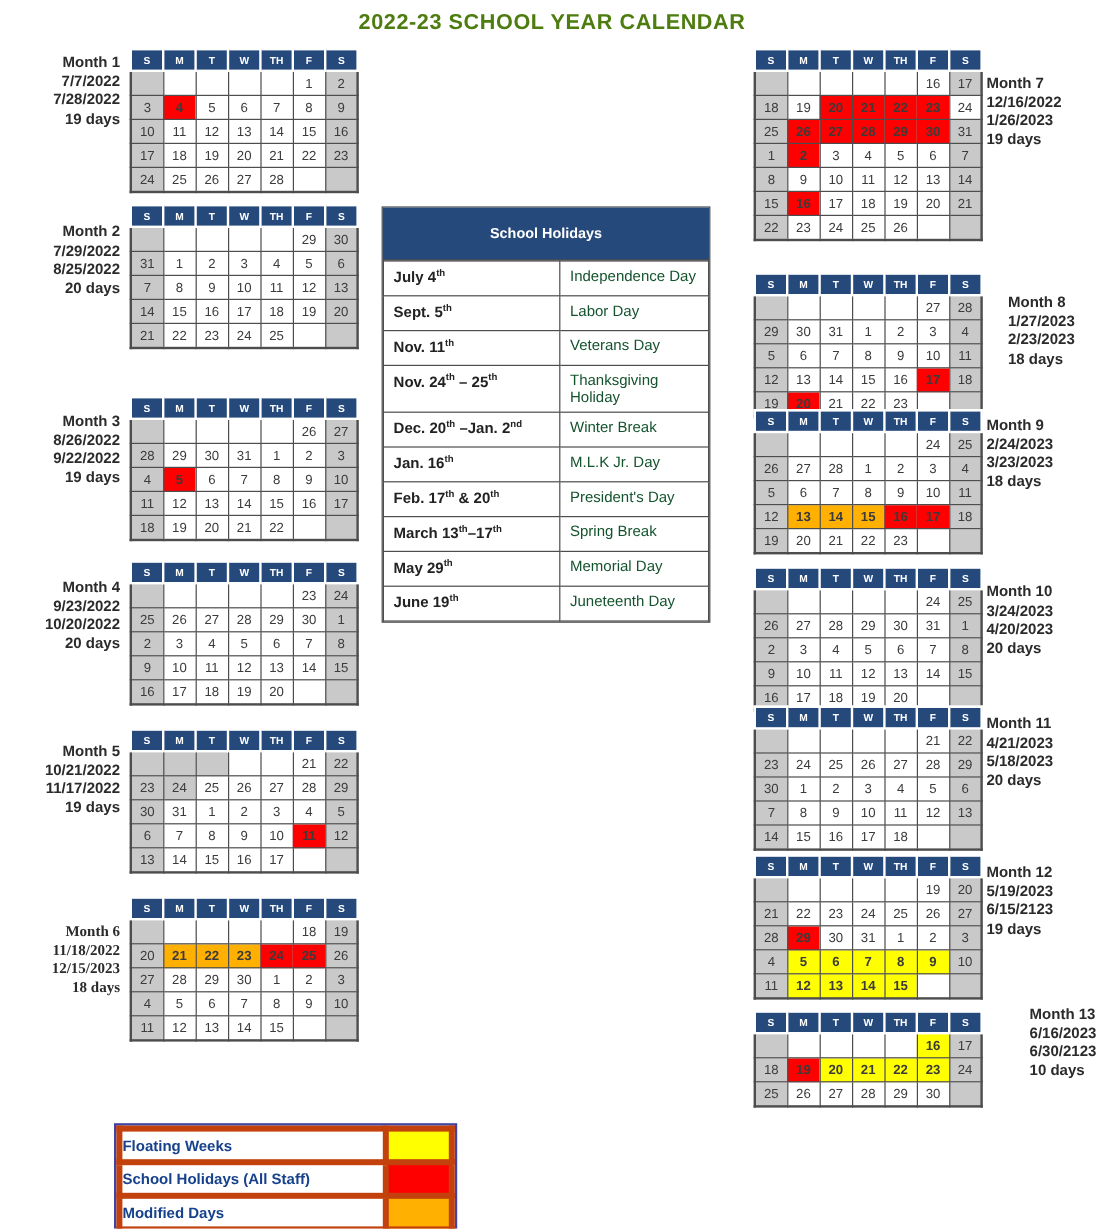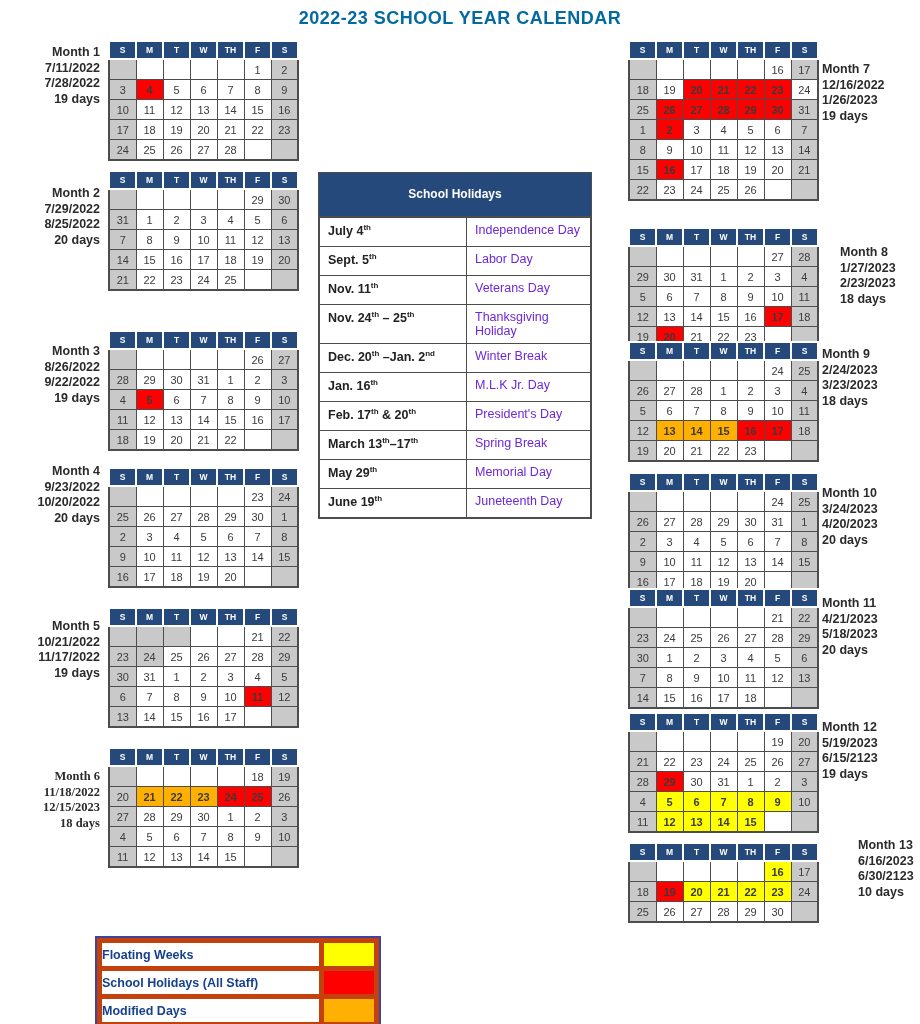--- a/index.html
+++ b/index.html
@@ -1,20 +1,20 @@
 <!DOCTYPE html>
 <html><head>
 <meta charset="utf-8">
 <style>
   html,body{margin:0;padding:0;background:#fff;}
   #page{position:relative;width:920px;height:1024px;background:#fff;
         font-family:"Liberation Sans",sans-serif;overflow:hidden;}
 
   .page-title{position:absolute;left:0;top:8px;width:920px;text-align:center;
-        font-size:18px;font-weight:bold;letter-spacing:.5px;color:#0369a1;}
+        font-size:18px;font-weight:bold;letter-spacing:.5px;color:#4d7c0f;}
 
   
   .month-label{position:absolute;font-size:12.5px;font-weight:bold;color:#2b2b2b;
         line-height:15.5px;}
   .month-label.left{text-align:right;}
   .month-label.right{text-align:left;}
 
   
   table.cal{position:absolute;border-collapse:collapse;table-layout:fixed;
         border:2px solid #4d4d4d;background:#fff;}
@@ -30,40 +30,40 @@
 
   
   .holidays{position:absolute;left:318px;top:172px;width:272px;
         border:1px solid #4d4d4d;background:#fff;}
   .holidays-header{background:#26497C;color:#fff;font-size:12px;font-weight:bold;
         text-align:center;height:43px;line-height:43px;border-bottom:1px solid #4d4d4d;}
   table.hol{border-collapse:collapse;width:100%;table-layout:fixed;}
   table.hol td{border:1px solid #4d4d4d;font-size:12.5px;vertical-align:top;
         padding:5px 6px 5px 8px;height:18px;}
   td.hol-date{width:132px;font-weight:bold;color:#222;}
-  td.hol-name{color:#6d28d9;}
+  td.hol-name{color:#14532d;}
   td.hol-date sup{font-size:8px;}
 
   
   .legend{position:absolute;left:95px;top:936px;width:282px;
         border:2px solid #4043A0;}
   table.leg{border-collapse:collapse;width:100%;table-layout:fixed;}
   table.leg td{height:23px;border:5px solid #c2410c;padding:0;}
   td.leg-label{padding-left:9px;font-size:12.5px;font-weight:bold;color:#16418C;background:#fff;}
   td.leg-swatch{width:50px;border-left:1px solid #555;}
 </style>
 </head>
 <body>
 
 <div id="page">
   <div class="page-title">2022-23 SCHOOL YEAR CALENDAR</div>
   <div id="months-root">
       <div class="month-label left" style="left: 2px; width: 98px; top: 45px;">
         <div>Month 1</div>
-        <div>7/11/2022</div>
+        <div>7/7/2022</div>
         <div>7/28/2022</div>
         <div>19 days</div>
       </div>
       <table class="cal" style="left: 108px; top: 40px;">
         <thead>
           <tr>
             <th>S</th>
             <th>M</th>
             <th>T</th>
             <th>W</th>
@@ -245,21 +245,21 @@
             <td class="c-g">18</td>
             <td class="c-w">19</td>
             <td class="c-w">20</td>
             <td class="c-w">21</td>
             <td class="c-w">22</td>
             <td class="c-w"></td>
             <td class="c-g"></td>
           </tr>
         </tbody>
       </table>
-      <div class="month-label left" style="left: 2px; width: 98px; top: 464px;">
+      <div class="month-label left" style="left: 2px; width: 98px; top: 482px;">
         <div>Month 4</div>
         <div>9/23/2022</div>
         <div>10/20/2022</div>
         <div>20 days</div>
       </div>
       <table class="cal" style="left: 108px; top: 467px;">
         <thead>
           <tr>
             <th>S</th>
             <th>M</th>

